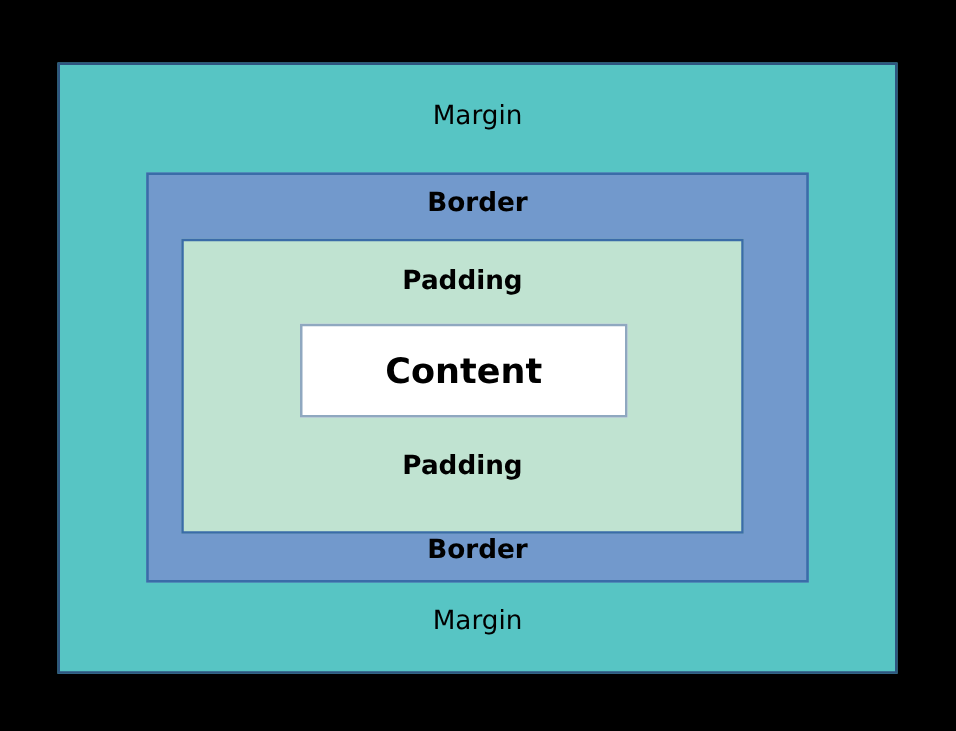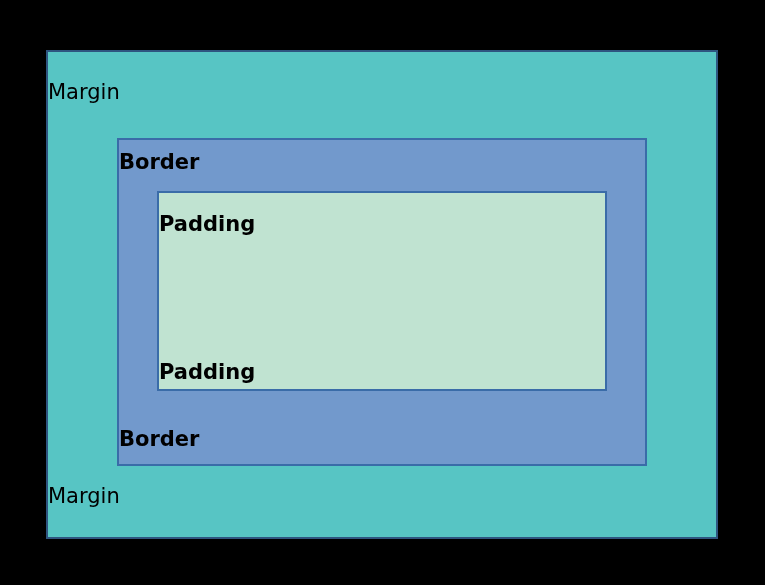--- a/index.html
+++ b/index.html
@@ -27,38 +27,39 @@
     border: 2px solid var(--outline_dark, #2e5580);
   }
   .box-border {
     left: 69px; top: 86px;
     width: 530px; height: 328px;
     background: var(--border_fill, #7299cc);
     border: 2px solid var(--outline_mid, #3a6ca8);
     font-weight: bold;
   }
   .box-padding {
-    left: 38px; top: 51px;
-    width: 450px; height: 200px;
+    left: 26px; top: 51px;
+    width: 450px; height: 236px;
     background: var(--padding_fill, #c0e3d1);
     border: 2px solid var(--outline_mid, #3a6ca8);
   }
   .box-content {
     left: 93px; top: 66px;
     width: 262px; height: 75px;
     background: var(--content_fill, #fff);
     border: 2px solid var(--content_outline, #8fa8c0);
     display: flex;
     align-items: center;
     justify-content: center;
   }
   .band-label {
     position: absolute;
     left: 0;
     width: 100%;
+    text-align: center;
     font-size: 21px;
     line-height: 24px;
     height: 24px;
     white-space: nowrap;
     pointer-events: none;
   }
   .lbl-margin-top    { top: 28px; }
   .lbl-margin-bottom { top: 432px; }
   .lbl-border-top    { top: 10px; }
   .lbl-border-bottom { top: 287px; }
@@ -75,20 +76,23 @@
 <div id="stage">
   <div class="box box-margin">
     <div class="band-label lbl-margin-top">Margin</div>
 
     <div class="box box-border">
       <div class="band-label lbl-border-top">Border</div>
 
       <div class="box box-padding">
         <div class="band-label lbl-padding-top">Padding</div>
 
+        <div class="box box-content">
+          <span class="content-label">Content</span>
+        </div>
 
         <div class="band-label lbl-padding-bottom">Padding</div>
       </div>
 
       <div class="band-label lbl-border-bottom">Border</div>
     </div>
 
     <div class="band-label lbl-margin-bottom">Margin</div>
   </div>
 </div>

